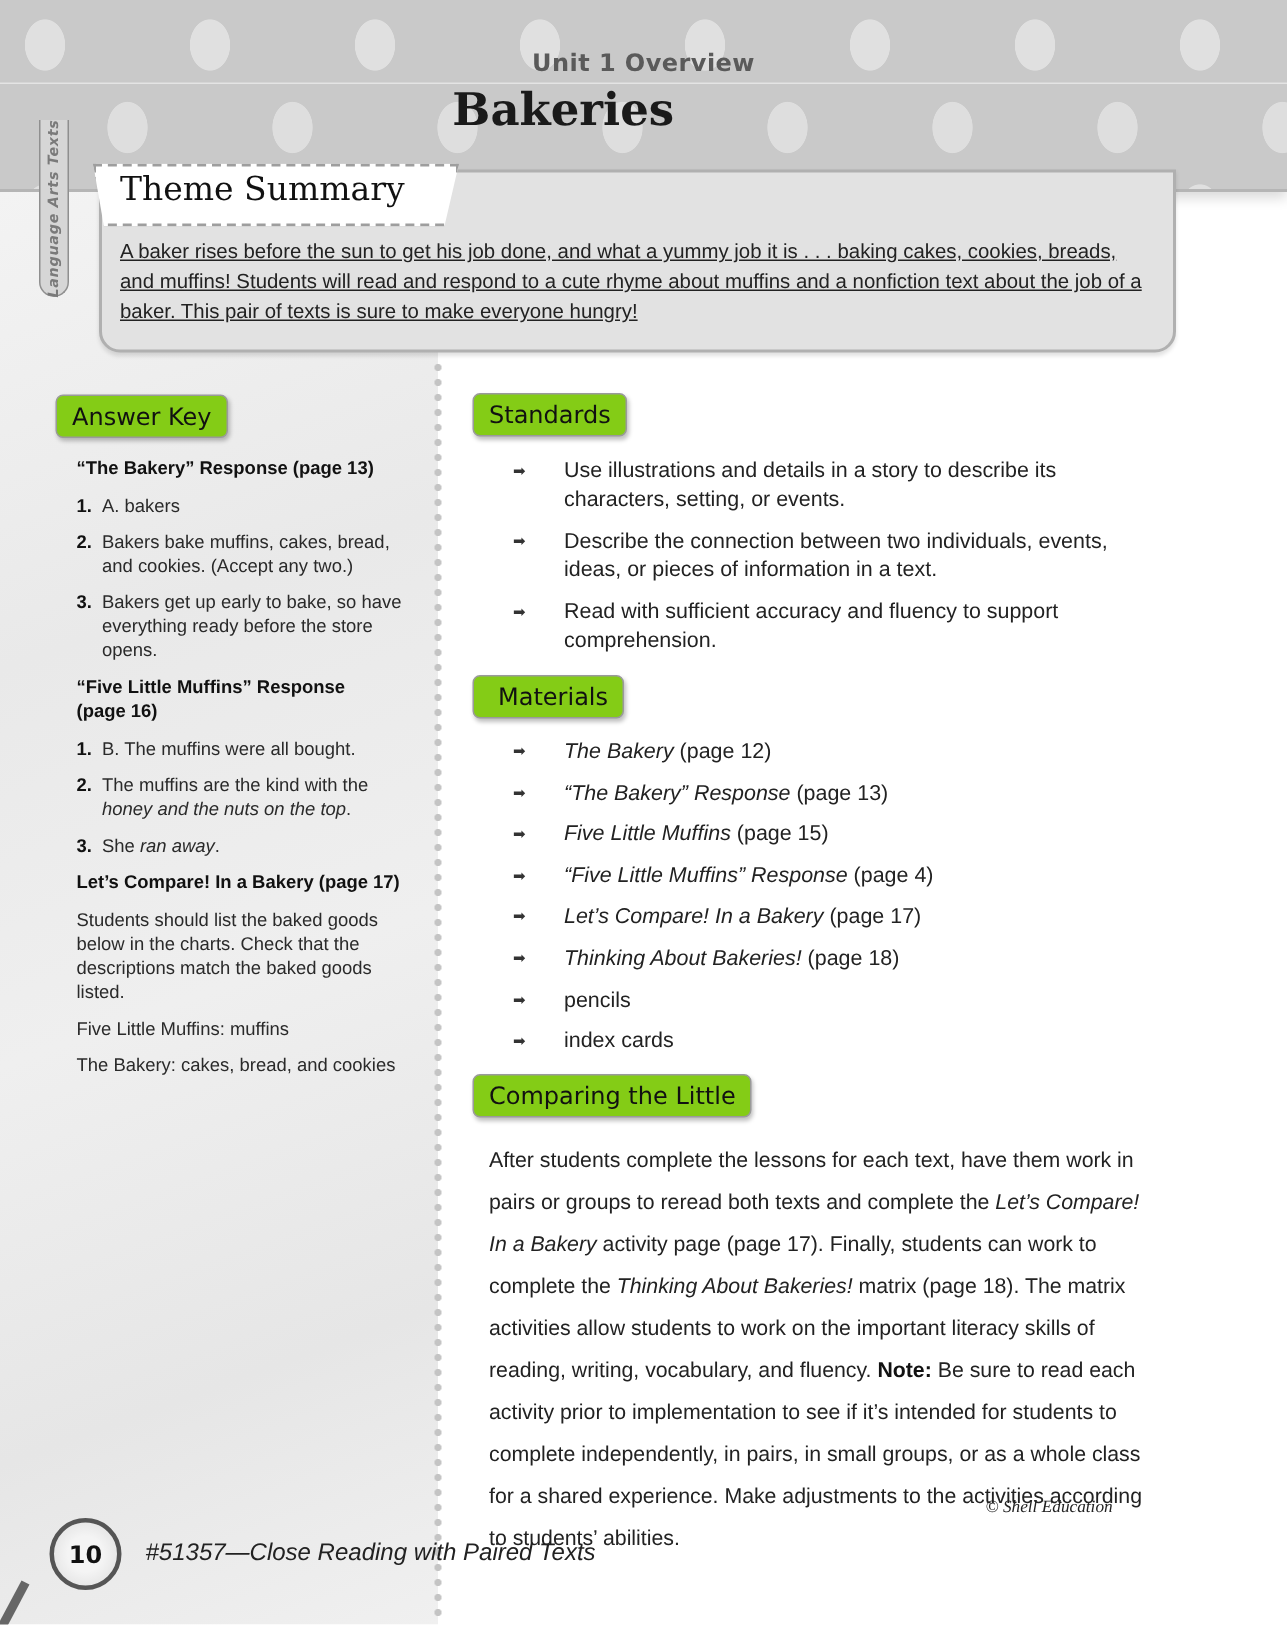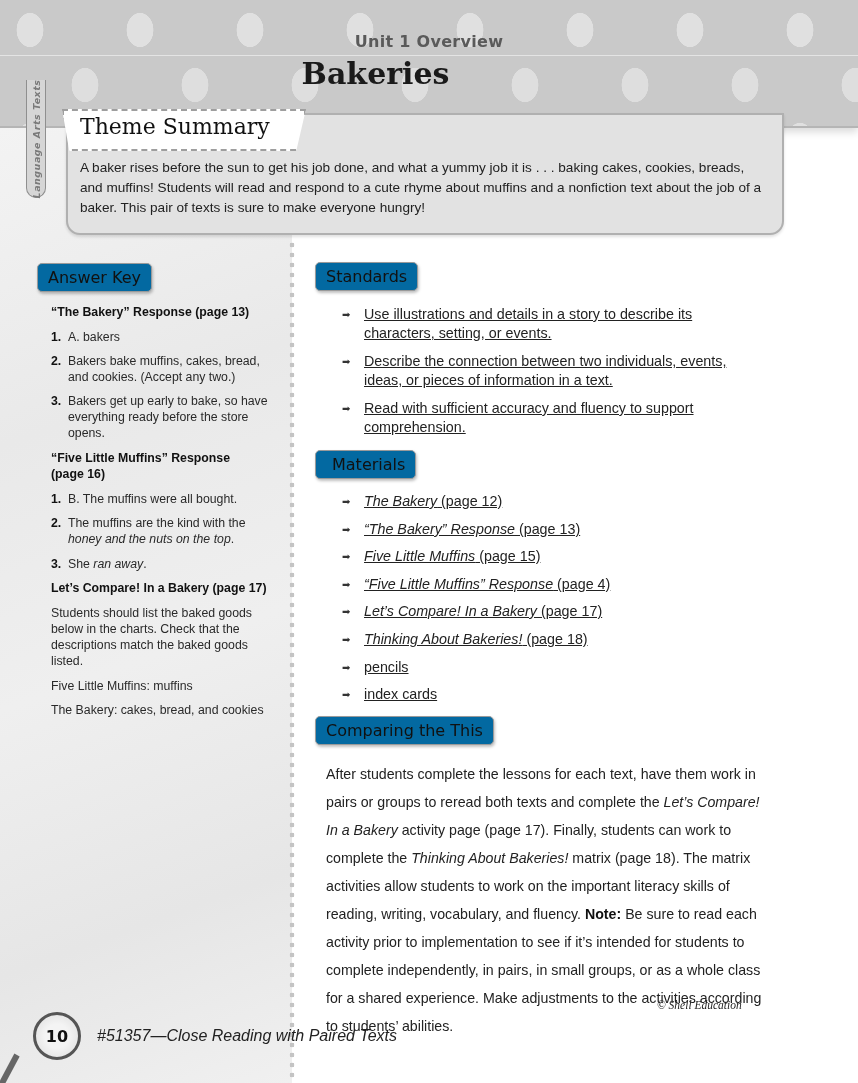--- a/index.html
+++ b/index.html
@@ -69,44 +69,45 @@
     box-shadow: 0 2px 4px rgba(0,0,0,0.2);
   }
   .summary-title {
     position: absolute; left: 80px; top: 114px;
     font-family: "DejaVu Serif", serif; font-size: 22px; color: #111;
   }
   .summary-text {
     position: absolute; left: 80px; top: 158px; width: 690px;
     font-size: 13.6px; line-height: 20px; color: #222;
     font-family: "Liberation Sans", sans-serif;
+    text-decoration: underline;
   }
 
   
   .label-box {
-    position: absolute; background: #0369a1; border: 1.5px solid #9a9a9a;
+    position: absolute; background: #84cc16; border: 1.5px solid #9a9a9a;
     border-radius: 5px; box-shadow: 1px 2px 3px rgba(0,0,0,0.25);
     font-family: "DejaVu Sans", sans-serif; font-size: 16px; color: #111;
     padding: 4px 10px; white-space: nowrap;
   }
 
   
   .ak { position: absolute; left: 51px; width: 230px; font-family: "Liberation Sans", sans-serif; font-size: 12.3px; color: #2a2a2a; line-height: 16px; }
   .ak-head { font-weight: bold; color: #111; }
   .ak-item { position: absolute; left: 51px; width: 230px; font-family: "Liberation Sans", sans-serif; font-size: 12.3px; line-height: 16px; color: #2a2a2a; }
   .ak-num { position: absolute; left: 0; font-weight: bold; color: #111; }
   .ak-txt { display: block; margin-left: 17px; }
 
   
   .bullet-item {
     position: absolute; left: 342px; width: 420px;
     font-family: "Liberation Sans", sans-serif; font-size: 14.3px; line-height: 19px; color: #222;
   }
   .arrow { position: absolute; left: 0; top: 0; font-size: 10px; color: #333; }
-  .bullet-txt { display: block; margin-left: 22px; text-decoration: underline; }
+  .bullet-txt { display: block; margin-left: 34px; }
   .it { font-style: italic; }
 
   .compare-text {
     position: absolute; left: 326px; top: 760px; width: 440px;
     font-family: "Liberation Sans", sans-serif; font-size: 14.2px; line-height: 28px; color: #222;
   }
   .compare-text b { font-weight: bold; color: #111; }
 
   
   .magnifier {
@@ -223,21 +224,21 @@
 </div>
 <div class="bullet-item" style="top:658px;">
   <span class="arrow">➡</span>
   <span class="bullet-txt"><span class="it"></span><span>pencils</span></span>
 </div>
 <div class="bullet-item" style="top:685px;">
   <span class="arrow">➡</span>
   <span class="bullet-txt"><span class="it"></span><span>index cards</span></span>
 </div>
 
-<div class="label-box" style="left:315px; top:716px;">Comparing the This</div>
+<div class="label-box" style="left:315px; top:716px;">Comparing the Little</div>
 <div class="compare-text"><span>After students complete the lessons for each text, have them work in pairs or groups to reread both texts and complete the </span><span class="it">Let’s Compare! In a Bakery</span><span> activity page (page 17).  Finally, students can work to complete the </span><span class="it">Thinking About Bakeries!</span><span> matrix (page 18).  The matrix activities allow students to work on the important literacy skills of reading, writing, vocabulary, and fluency.  </span><b>Note:</b><span> Be sure to read each activity prior to implementation to see if it’s intended for students to complete independently, in pairs, in small groups, or as a whole class for a shared experience.  Make adjustments to the activities according to students’ abilities.</span></div>
 
 <div class="magnifier-handle"></div>
 <div class="magnifier">
   <span>10</span>
 </div>
 <div class="footer-left">#51357—Close Reading with Paired Texts</div>
 <div class="footer-right">© Shell Education</div>
 
 </body></html>

